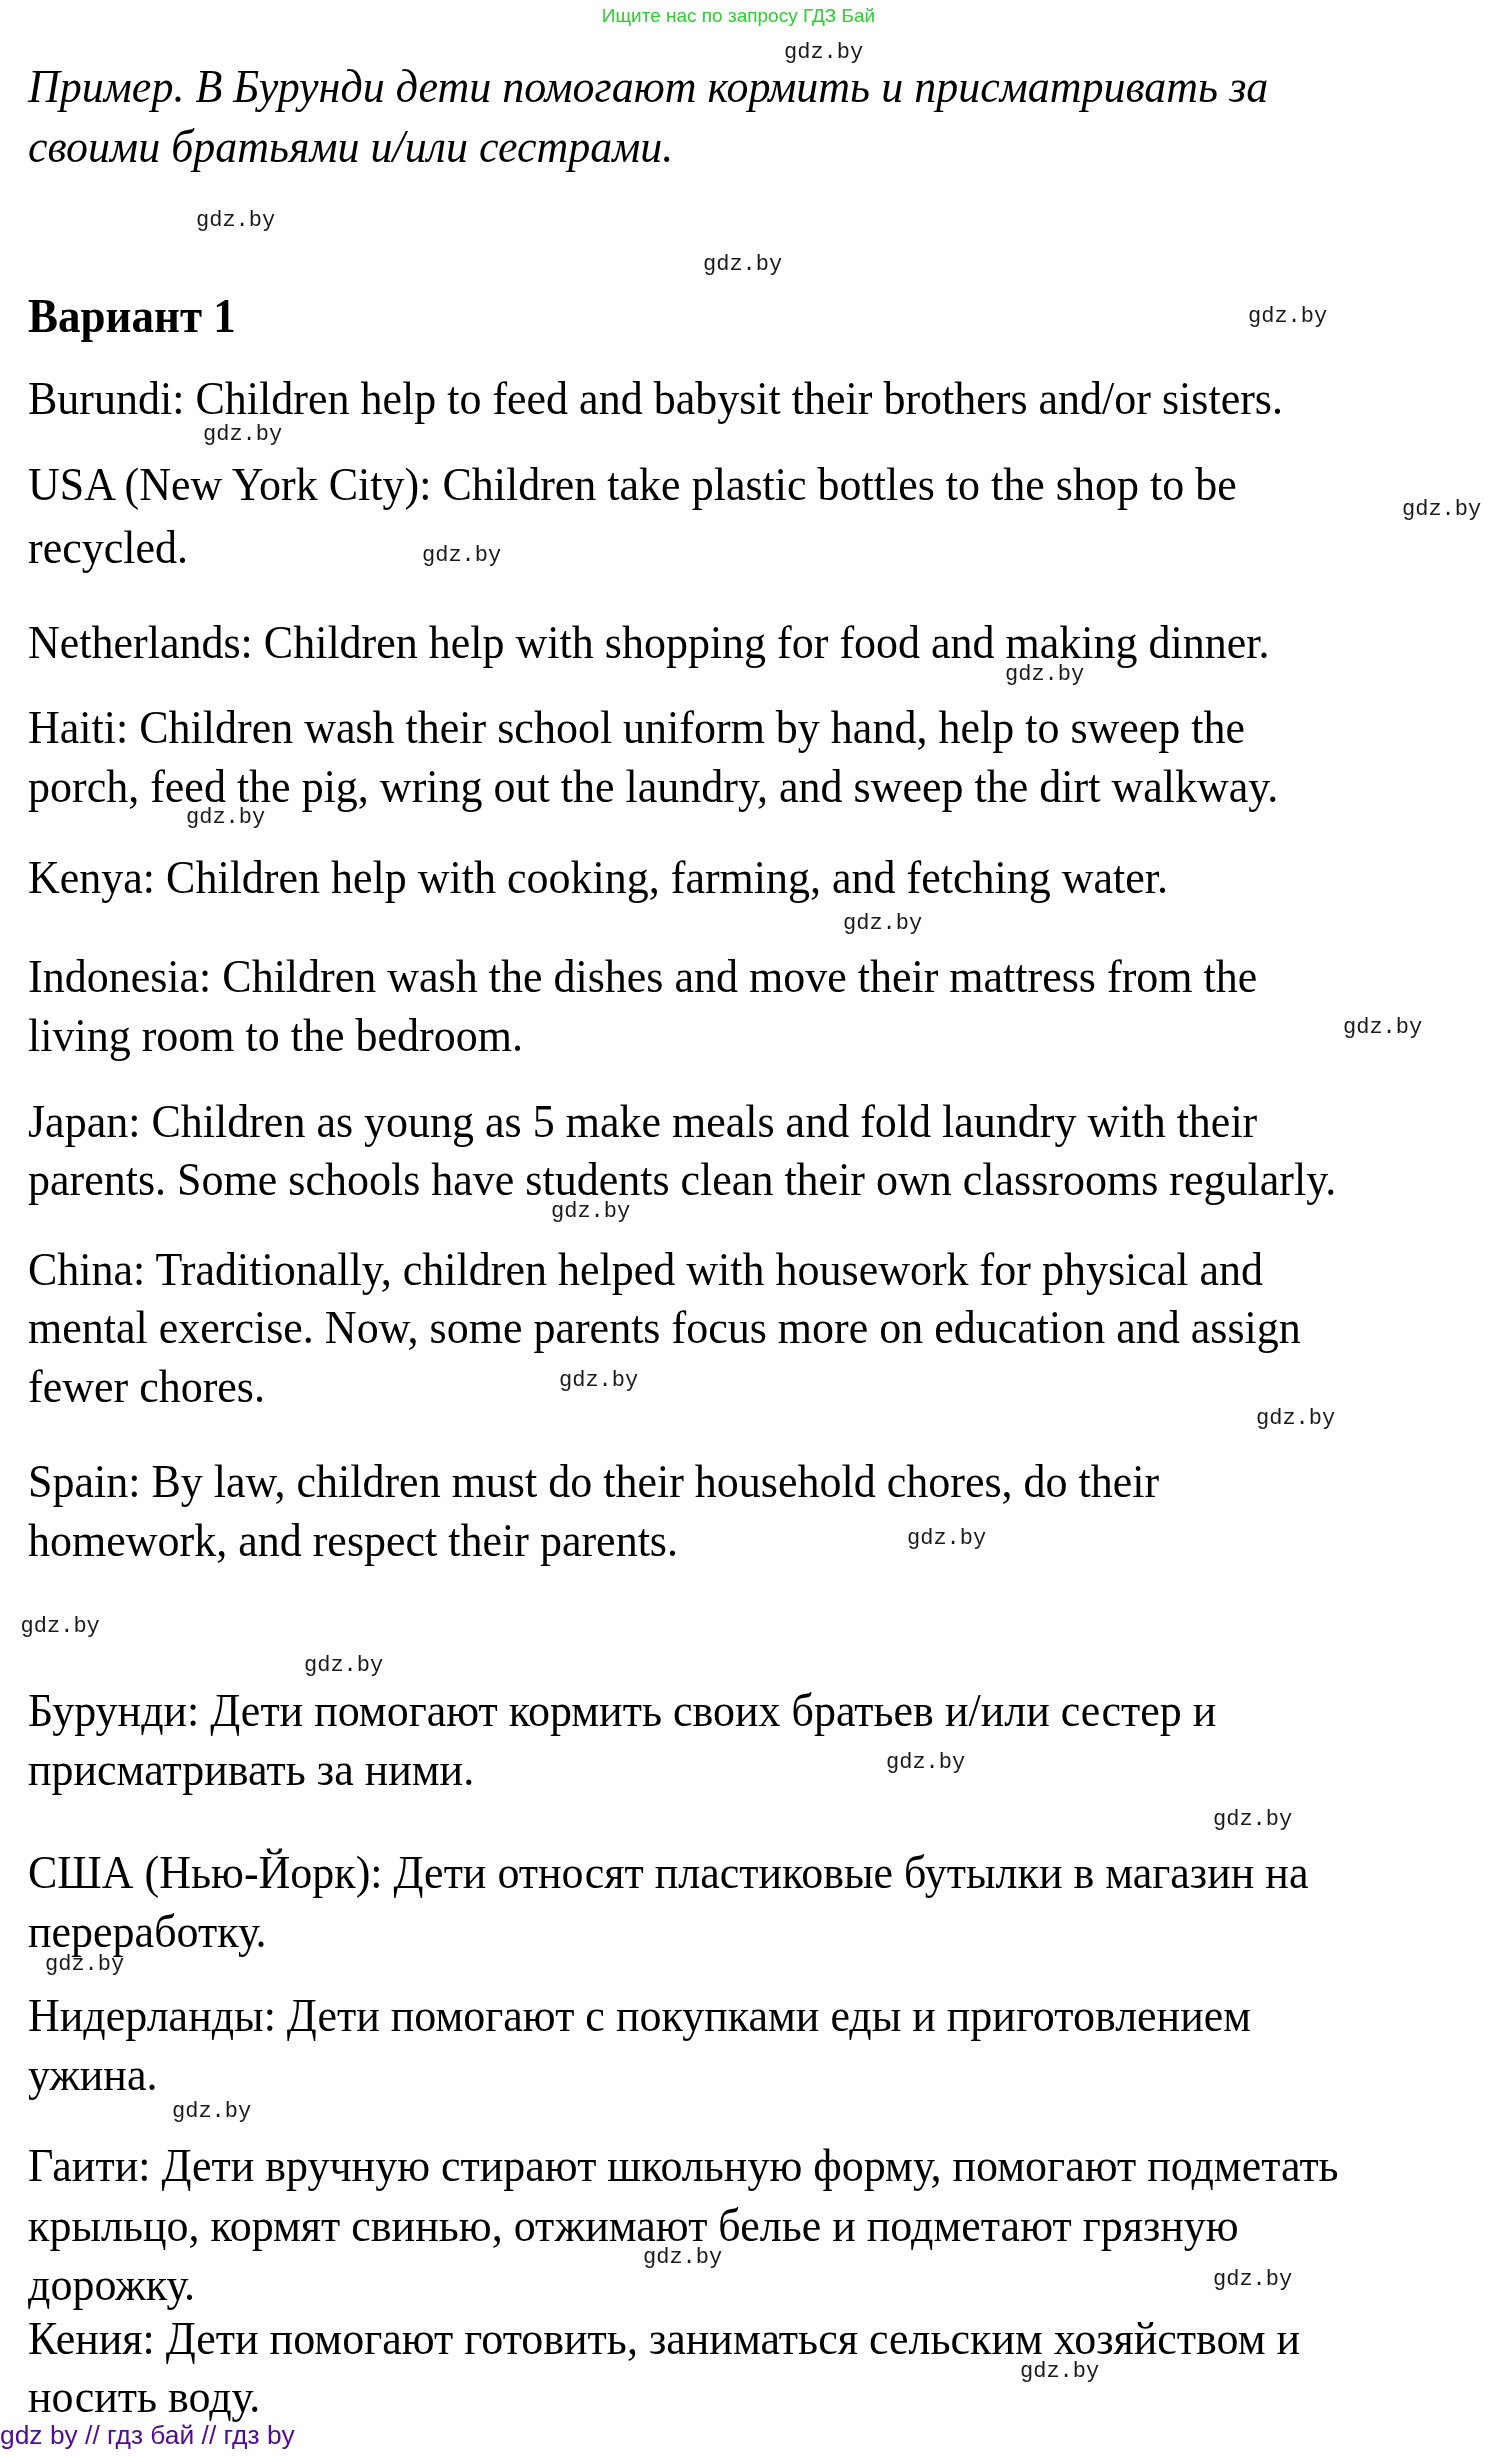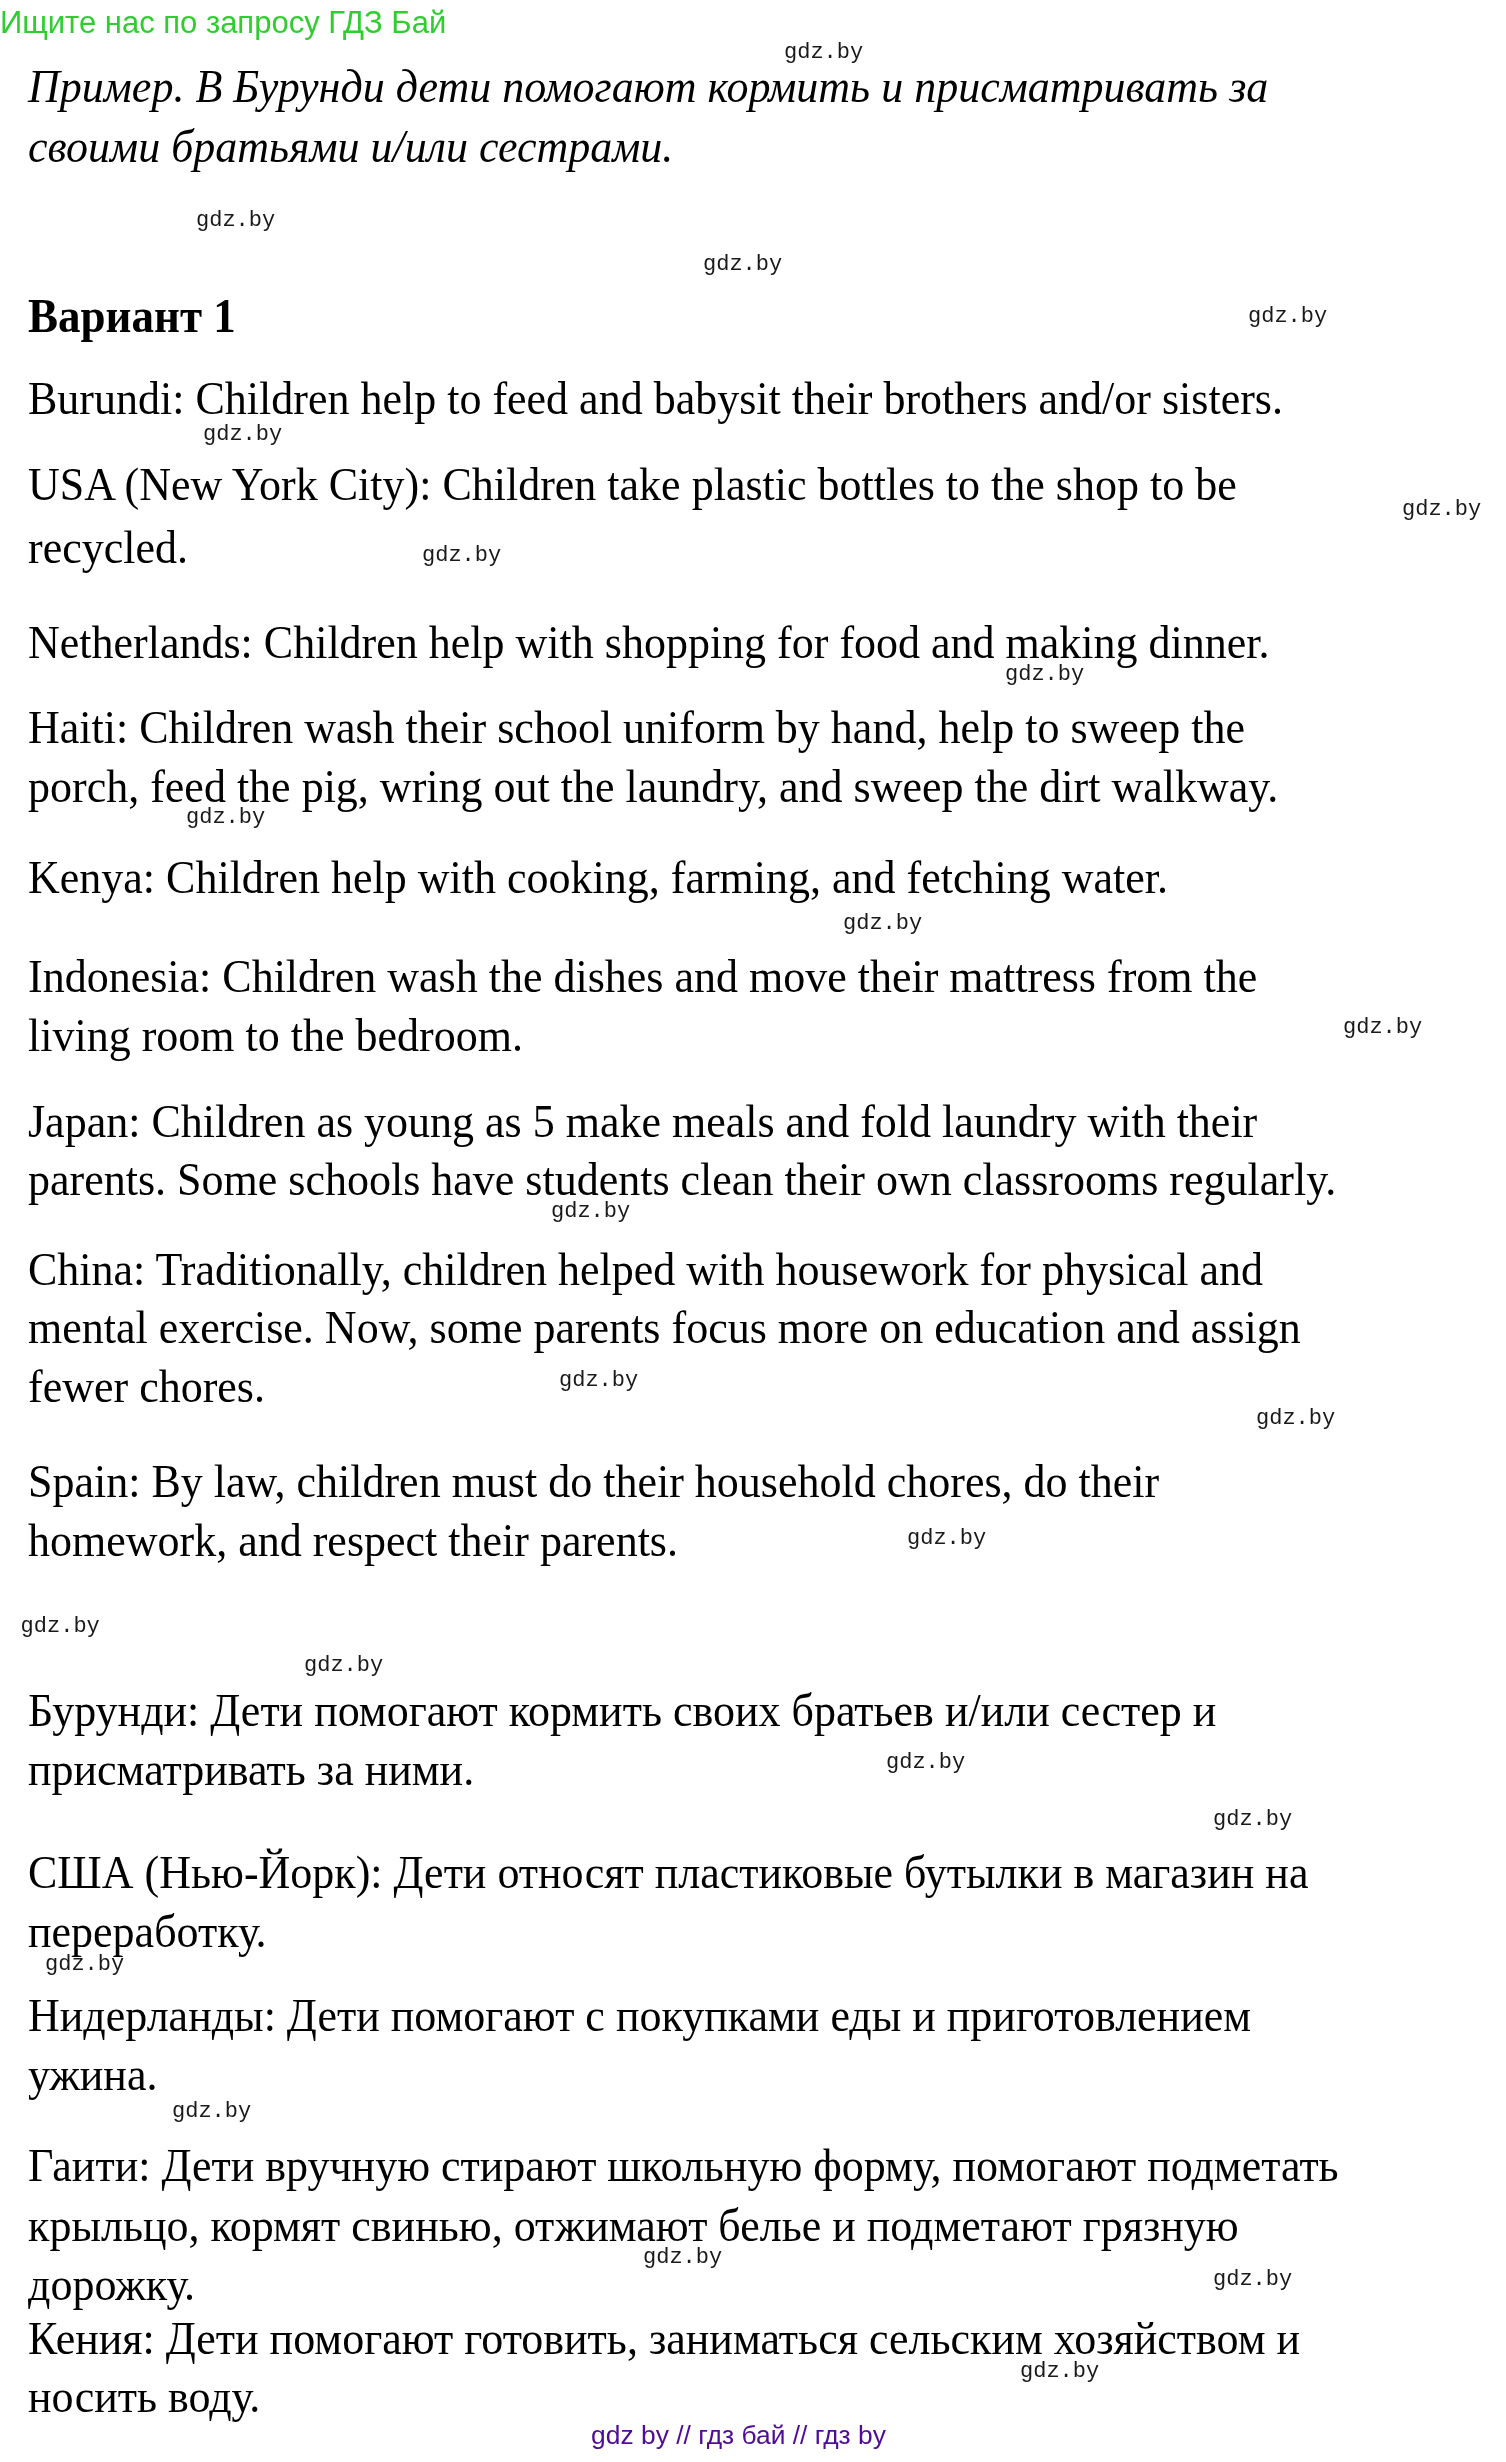--- a/index.html
+++ b/index.html
@@ -5,22 +5,23 @@
   html,body{margin:0;padding:0;background:#ffffff;}
   .page{
     position:relative;
     width:1506px;height:2462px;
     background:#ffffff;
     font-family:"Liberation Serif", serif;
     overflow:hidden;
   }
   .promo{
     position:absolute;top:5px;left:0;width:1477px;
+    text-align:center;
     font-family:"Liberation Sans", sans-serif;
-    font-size:31px;
+    font-size:19px;
     color:var(--promo-color,#2fcd30);
     white-space:nowrap;
   }
   .wm{
     position:absolute;
     font-family:Liberation Mono, monospace;
     font-size:22px;
     color:var(--watermark-color,#1a1a1a);
     white-space:nowrap;
   }
@@ -34,21 +35,20 @@
   }
   .italic{font-style:italic;}
   .heading{
     position:absolute;left:28px;
     font-size:45px;font-weight:bold;line-height:1.1;
     color:#000;white-space:nowrap;
     transform:scaleY(1.07);transform-origin:left top;
   }
   .footer{
     position:absolute;top:2420px;left:0;width:1477px;
-    text-align:center;
     font-family:"Liberation Sans", sans-serif;
     font-size:26.4px;
     color:var(--footer-color,#4f0c96);
     white-space:nowrap;
   }
 </style>
 </head>
 <body>
 
 <div class="page">

